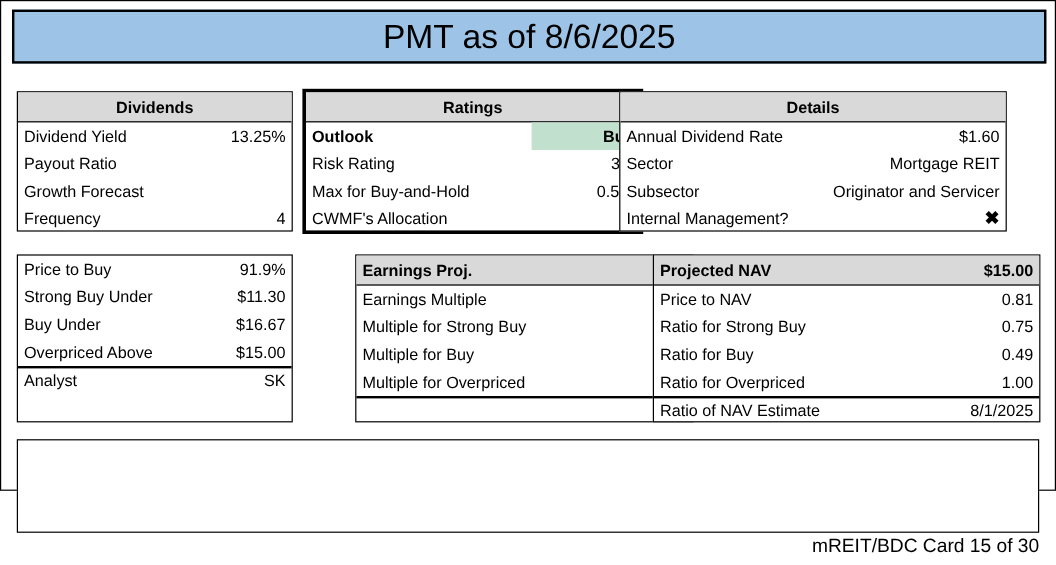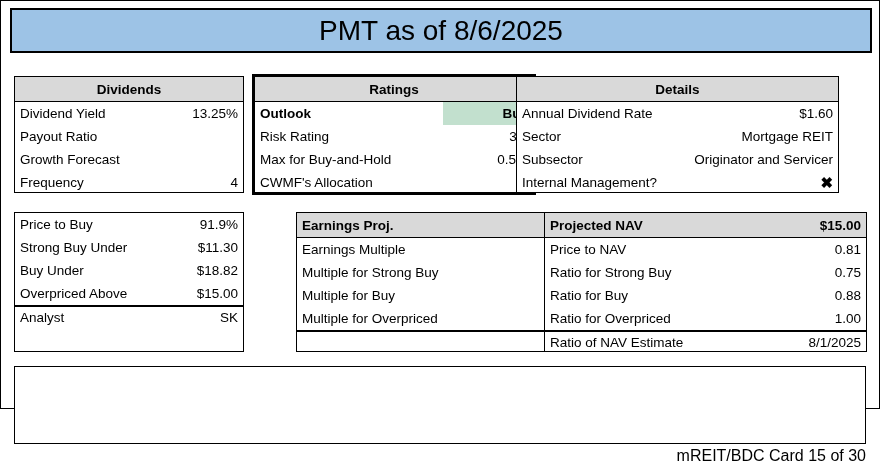--- a/index.html
+++ b/index.html
@@ -232,21 +232,21 @@
       <div class="row">
         <span class="r-label">Price to Buy</span>
         <span class="r-value">91.9%</span>
       </div>
       <div class="row">
         <span class="r-label">Strong Buy Under</span>
         <span class="r-value">$11.30</span>
       </div>
       <div class="row">
         <span class="r-label">Buy Under</span>
-        <span class="r-value">$18.82</span>
+        <span class="r-value">$16.67</span>
       </div>
       <div class="row">
         <span class="r-label">Overpriced Above</span>
         <span class="r-value">$15.00</span>
       </div>
       <div class="row sep-top">
         <span class="r-label">Analyst</span>
         <span class="r-value">SK</span>
       </div>
     </div>
@@ -290,21 +290,21 @@
       <div class="row">
         <span class="r-label">Price to NAV</span>
         <span class="r-value">0.81</span>
       </div>
       <div class="row">
         <span class="r-label">Ratio for Strong Buy</span>
         <span class="r-value">0.75</span>
       </div>
       <div class="row">
         <span class="r-label">Ratio for Buy</span>
-        <span class="r-value">0.88</span>
+        <span class="r-value">0.49</span>
       </div>
       <div class="row">
         <span class="r-label">Ratio for Overpriced</span>
         <span class="r-value">1.00</span>
       </div>
       <div class="row sep-top">
         <span class="r-label">Ratio of NAV Estimate</span>
         <span class="r-value">8/1/2025</span>
       </div>
     </div>

